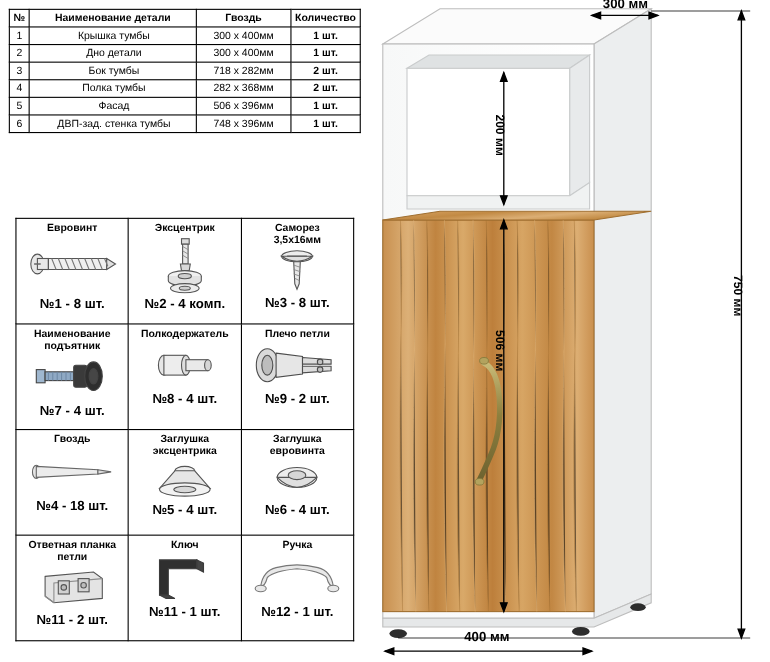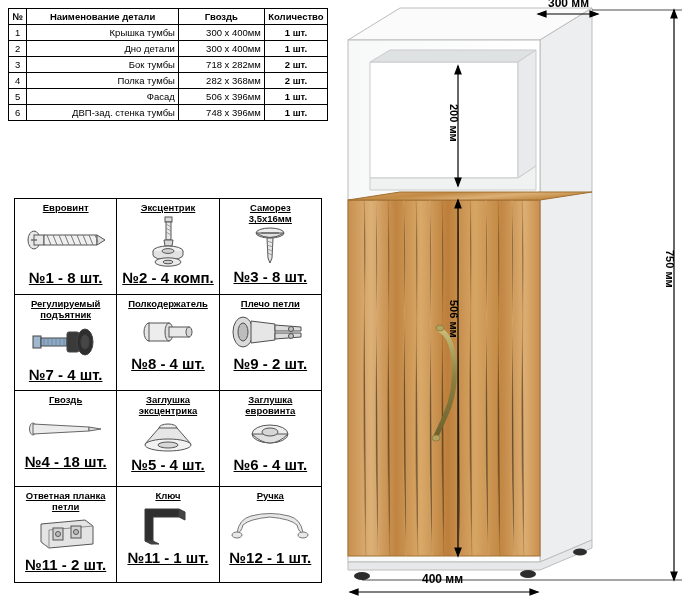--- a/index.html
+++ b/index.html
@@ -30,58 +30,57 @@
     padding: 2px 3px;
     height: 15px;
     box-sizing: border-box;
   }
   #parts-table th {
     font-weight: bold;
     text-align: center;
     font-size: 9.5px;
   }
   #parts-table td.num { text-align: center; width: 18px; }
-  #parts-table td.name { text-align: right; padding-left: 5px; width: 150px;}
-  #parts-table td.size { text-align: right; width: 85px; }
+  #parts-table td.name { text-align: center; padding-left: 5px; width: 150px;}
+  #parts-table td.size { text-align: center; width: 85px; }
   #parts-table td.qty  { text-align: center; width: 60px; font-weight: bold; }
 
   
   #hardware-grid {
     position: absolute;
     left: 14px;
     top: 198px;
     width: 308px;
     border-collapse: collapse;
   }
   #hardware-grid td {
     border: 1px solid #000;
     width: 33.33%;
     height: 96px;
     vertical-align: top;
     text-align: center;
     padding: 3px 2px 2px 2px;
     box-sizing: border-box;
-    text-decoration: underline;
   }
   .hw-title {
     font-size: 9.5px;
     font-weight: bold;
     line-height: 11px;
     color: #000;
     display: block;
     min-height: 11px;
   }
   .hw-art {
     display: block;
     height: 52px;
     margin: 2px 0 0 0;
     position: relative;
   }
   .hw-qty {
-    font-size: 15px;
+    font-size: 12px;
     font-weight: bold;
     color: #000;
     display: block;
     margin-top: 2px;
   }
   .hw-art svg { display: block; margin: 0 auto; }
 
   
   #cabinet-area {
     position: absolute;
@@ -220,21 +219,21 @@
           </g>
           <line x1="34" y1="7" x2="52" y2="7" stroke="#666" stroke-width="1.3"></line>
         </svg>
       </span>
       <span class="hw-qty">№3 - 8 шт.</span>
     </td>
   </tr>
   <tr>
 
     <td>
-      <span class="hw-title" style="white-space:pre-line">Регулируемый
+      <span class="hw-title" style="white-space:pre-line">Наименование
 подъятник</span>
       <span class="hw-art" style="height:42px">
         <svg width="86" height="42" viewBox="0 0 86 42">
           <g stroke="#444" stroke-width="1">
             <rect x="10" y="14" width="8" height="12" fill="#9fb7cf"></rect>
             <rect x="18" y="16" width="26" height="8" fill="#8fa9c4"></rect>
             <g stroke="#6d88a5" stroke-width="0.9">
               <path d="M21,16 L21,24 M25,16 L25,24 M29,16 L29,24 M33,16 L33,24 M37,16 L37,24 M41,16 L41,24"></path>
             </g>
             <rect x="44" y="10" width="12" height="20" rx="2" fill="#3a3a3a"></rect>

